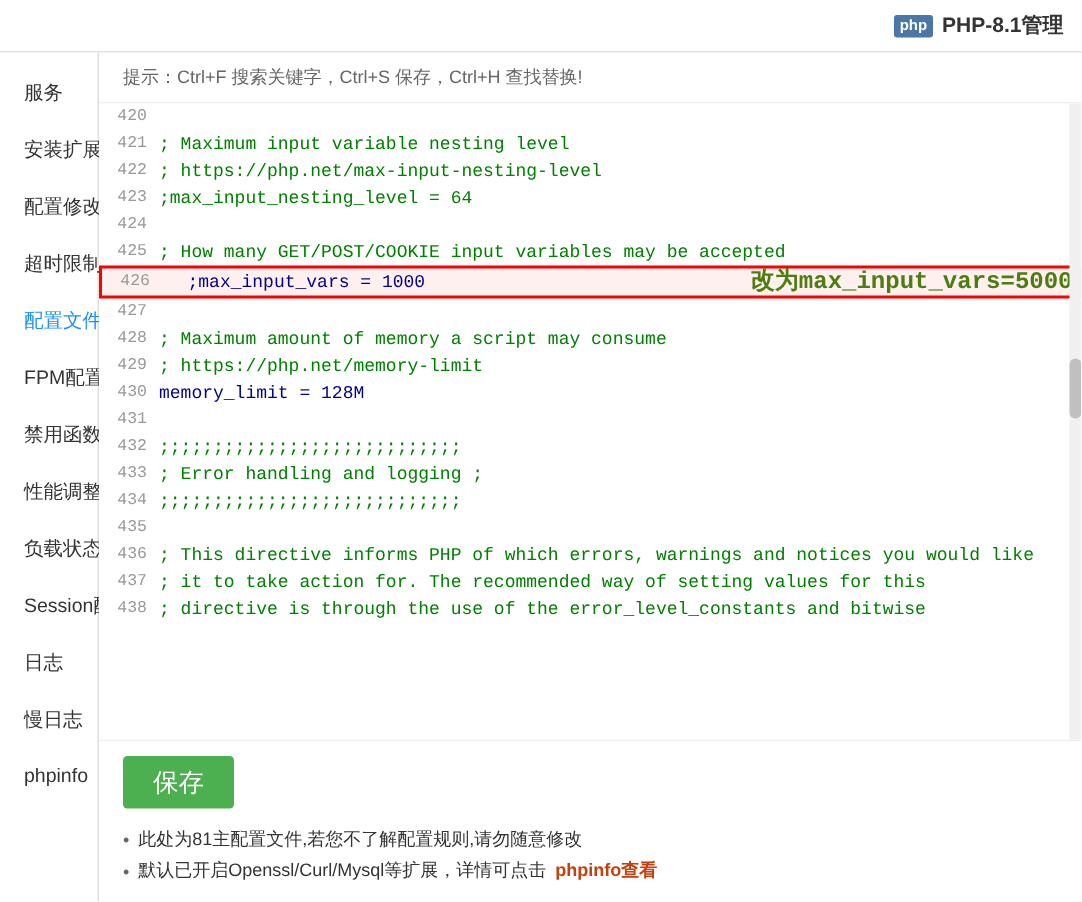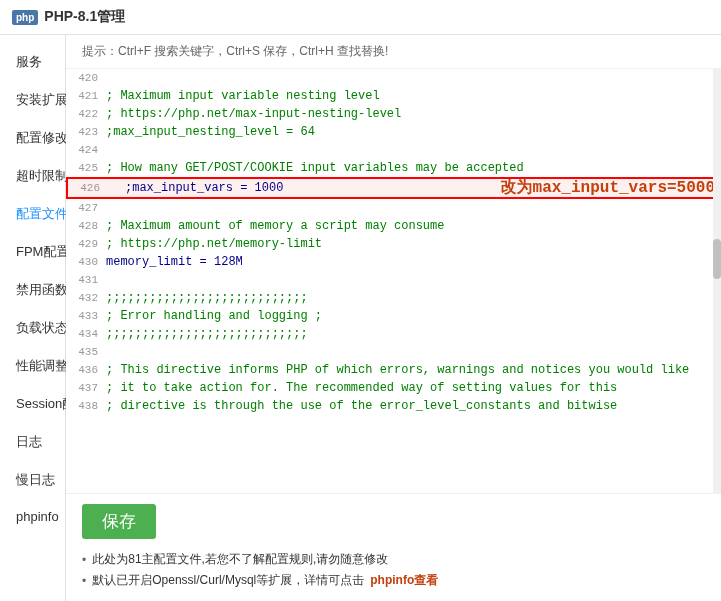--- a/index.html
+++ b/index.html
@@ -17,20 +17,21 @@
       height: 601px;
       background: #fff;
     }
     .title-bar {
       background: #fff;
       padding: 8px 12px;
       display: flex;
       align-items: center;
       border-bottom: 1px solid #e0e0e0;
       gap: 6px;
+      justify-content: flex-end;
     }
     .php-badge {
       background: #4a76a8;
       color: #fff;
       font-size: 10px;
       font-weight: bold;
       padding: 2px 4px;
       border-radius: 2px;
     }
     .title-text {
@@ -118,21 +119,21 @@
     }
     .line-highlight {
       background: #fff0f0;
       border: 2px solid #ff0000;
       gap: 17px;
     }
     .line-highlight .line-content {
       color: #00008b;
     }
     .red-text {
-      color: #c2410c;
+      color: #4d7c0f;
       font-size: 16px;
       font-weight: bold;
       margin-left: 8px;
     }
     .scrollbar-track {
       position: absolute;
       right: 0;
       top: 0;
       bottom: 0;
       width: 8px;
@@ -199,22 +200,22 @@
   <div class="main-layout">
 
     <div class="sidebar">
     <div class="sidebar-item">服务</div>
         <div class="sidebar-item">安装扩展</div>
         <div class="sidebar-item">配置修改</div>
         <div class="sidebar-item">超时限制</div>
         <div class="sidebar-item active">配置文件</div>
         <div class="sidebar-item">FPM配置文件</div>
         <div class="sidebar-item">禁用函数</div>
+        <div class="sidebar-item">性能调整</div>
         <div class="sidebar-item">负载状态</div>
-        <div class="sidebar-item">性能调整</div>
         <div class="sidebar-item">Session配置</div>
         <div class="sidebar-item">日志</div>
         <div class="sidebar-item">慢日志</div>
         <div class="sidebar-item">phpinfo</div>
       </div>
 
     <div class="content-area">
       <div class="hint-bar">提示：Ctrl+F 搜索关键字，Ctrl+S 保存，Ctrl+H 查找替换!</div>
 
       <div class="editor-wrapper">

